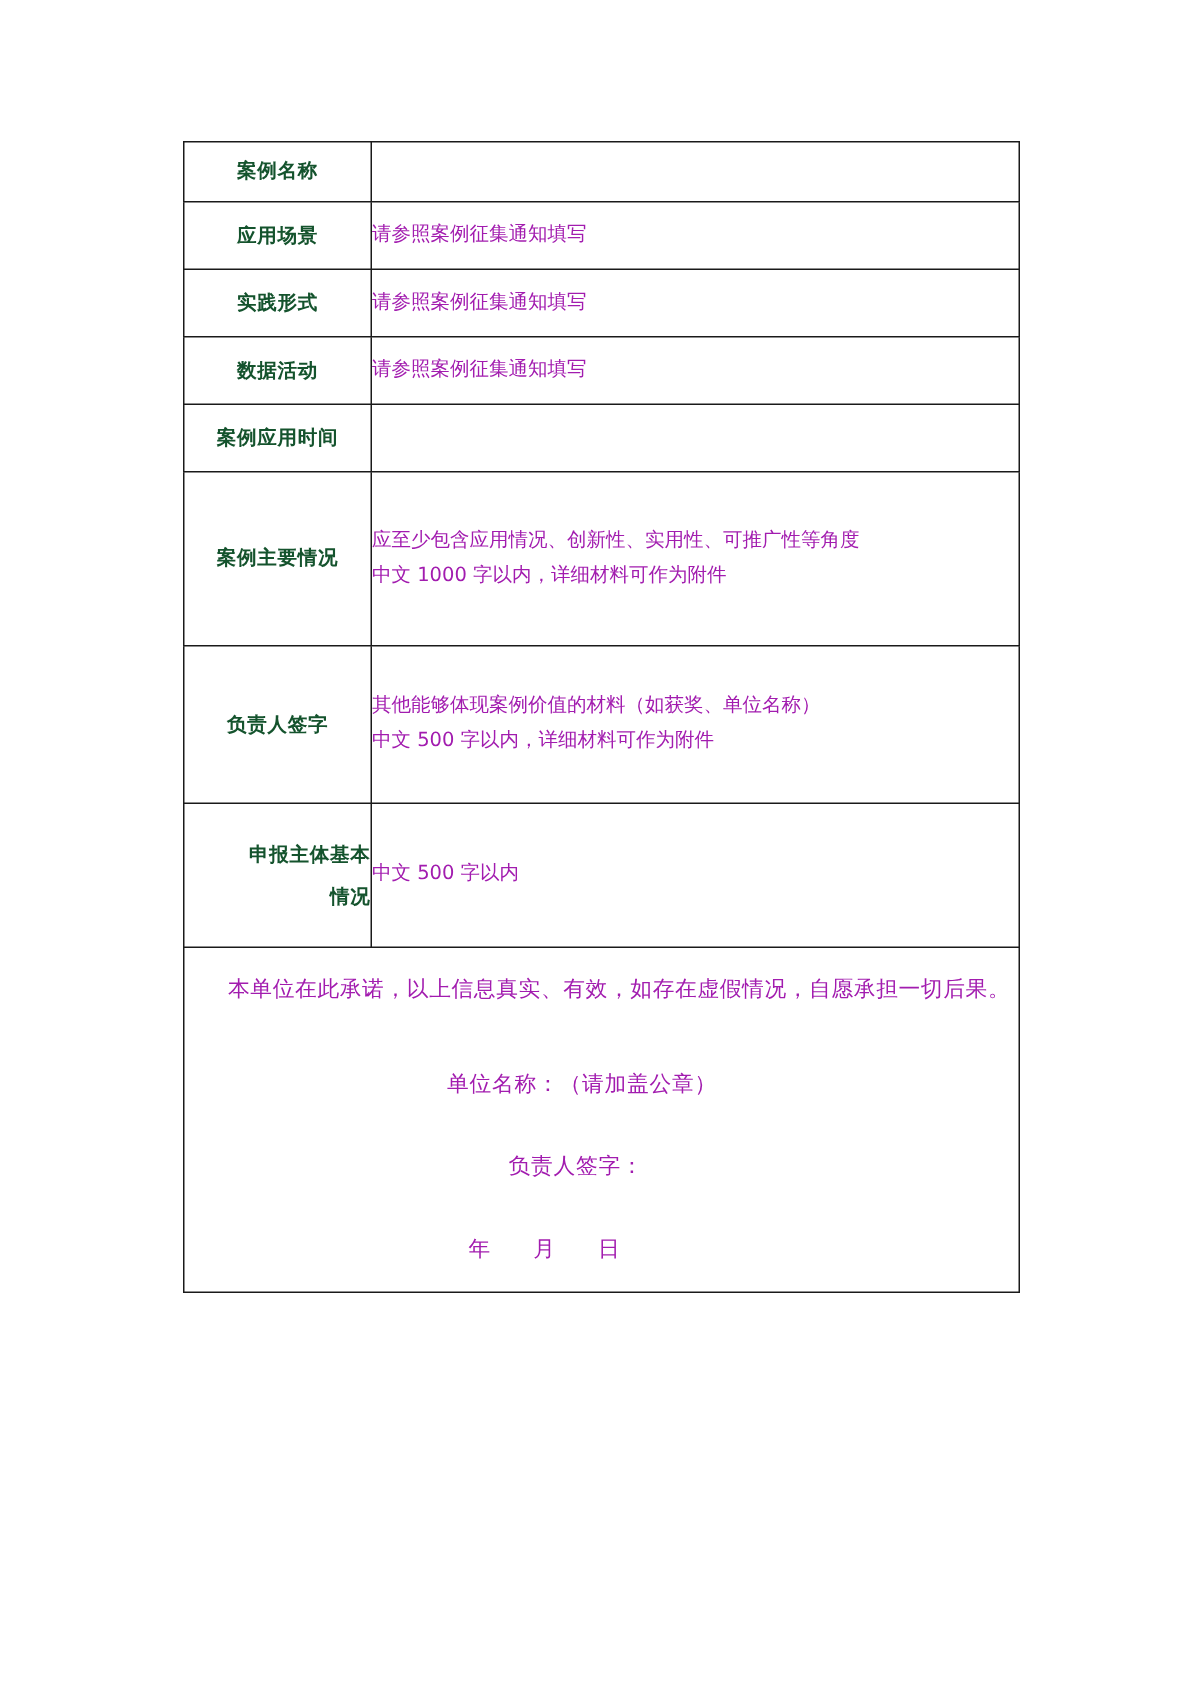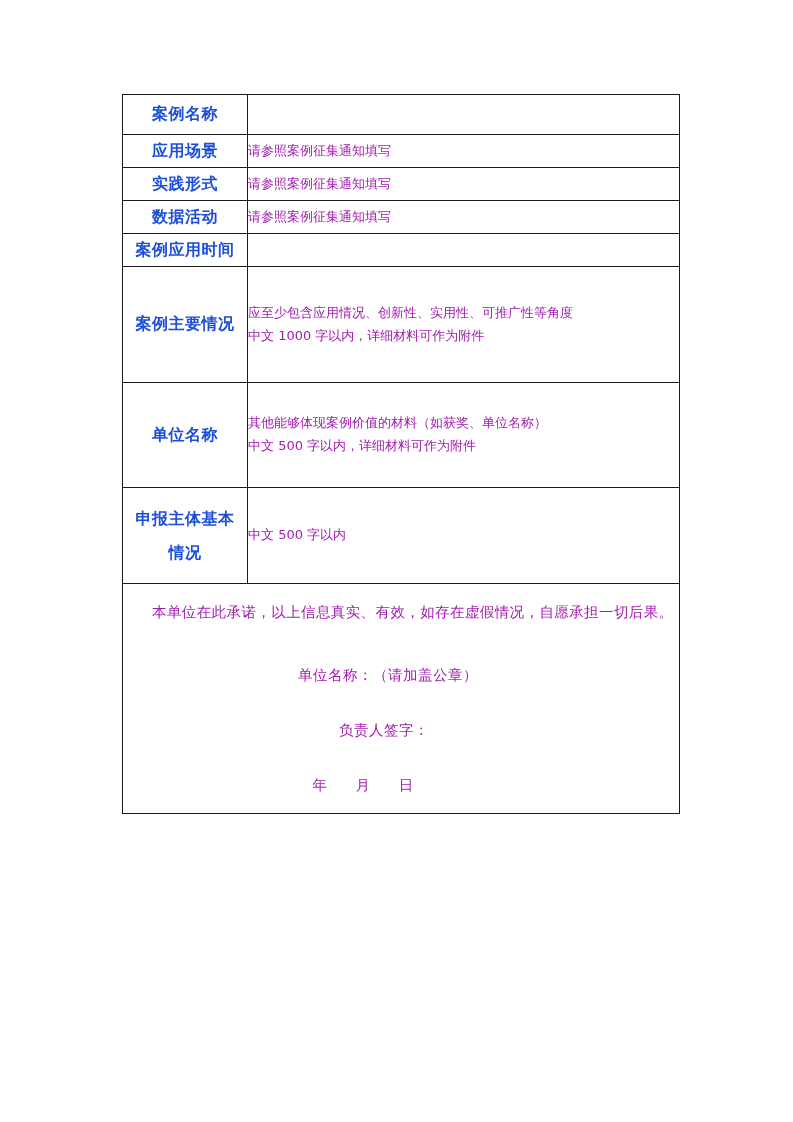--- a/index.html
+++ b/index.html
@@ -32,40 +32,40 @@
   }
   .form-table td {
     border: 1px solid #1a1a1a;
     vertical-align: middle;
     padding: 0;
   }
   .lbl-cell {
     width: 124px;
     text-align: center;
     font-weight: bold;
-    font-size: 16px;
+    font-size: 13px;
     letter-spacing: 0.5px;
-    color: #1d4ed8;
+    color: #14532d;
     padding: 6px 4px;
     line-height: 1.9;
   }
   .val-cell {
     width: 431px;
     font-size: 13px;
     color: #a21caf;
     padding: 10px 12px;
     vertical-align: top;
     line-height: 1.75;
     font-family: "DejaVu Sans", "Liberation Sans", sans-serif;
   }
   .val-cell.mid {
     vertical-align: middle;
   }
   .row-h1 { height: 40px; }
-  .row-h2 { height: 33px; padding-left: 36px; }
+  .row-h2 { height: 45px; padding-left: 36px; }
   .row-h3 { height: 62px; }
   .row-h4 { height: 116px; }
   .row-h5 { height: 105px; }
   .row-h6 { height: 96px; }
   .row-h7 { height: 230px; }
 
   .val-line { display: block; }
 
   .declare-cell {
     padding: 34px 26px 28px 26px;
@@ -92,20 +92,21 @@
     padding-right: 34px;
   }
   .date-line {
     text-align: center;
     padding-right: 76px;
     letter-spacing: 0.5px;
   }
   .date-line span { margin: 0 12px; }
   .lbl-two-line {
     line-height: 2.1;
+    text-align: right;
   }
 </style>
 </head>
 <body>
 
 <div class="page">
 
   <table class="form-table">
     <tbody>
       <tr class="row-h1">
@@ -129,21 +130,21 @@
         <td class="val-cell mid"></td>
       </tr>
       <tr class="row-h4">
         <td class="lbl-cell">案例主要情况</td>
         <td class="val-cell">
           <span class="val-line">应至少包含应用情况、创新性、实用性、可推广性等角度</span>
           <span class="val-line">中文 1000 字以内，详细材料可作为附件</span>
         </td>
       </tr>
       <tr class="row-h5">
-        <td class="lbl-cell">单位名称</td>
+        <td class="lbl-cell">负责人签字</td>
         <td class="val-cell">
           <span class="val-line">其他能够体现案例价值的材料（如获奖、单位名称）</span>
           <span class="val-line">中文 500 字以内，详细材料可作为附件</span>
         </td>
       </tr>
       <tr class="row-h6">
         <td class="lbl-cell lbl-two-line">
           <div>申报主体基本</div>
           <div>情况</div>
         </td>

